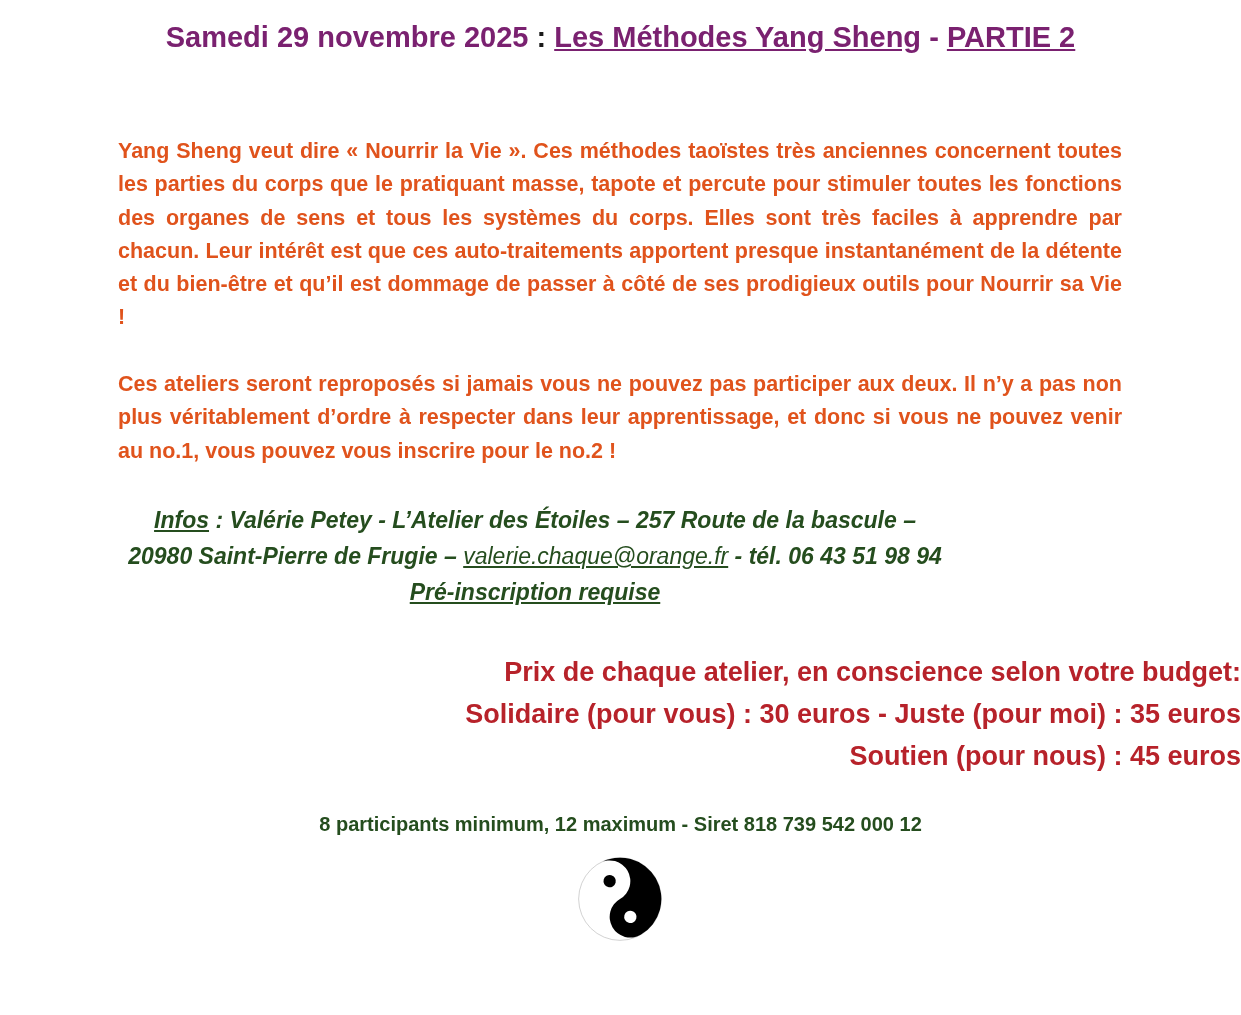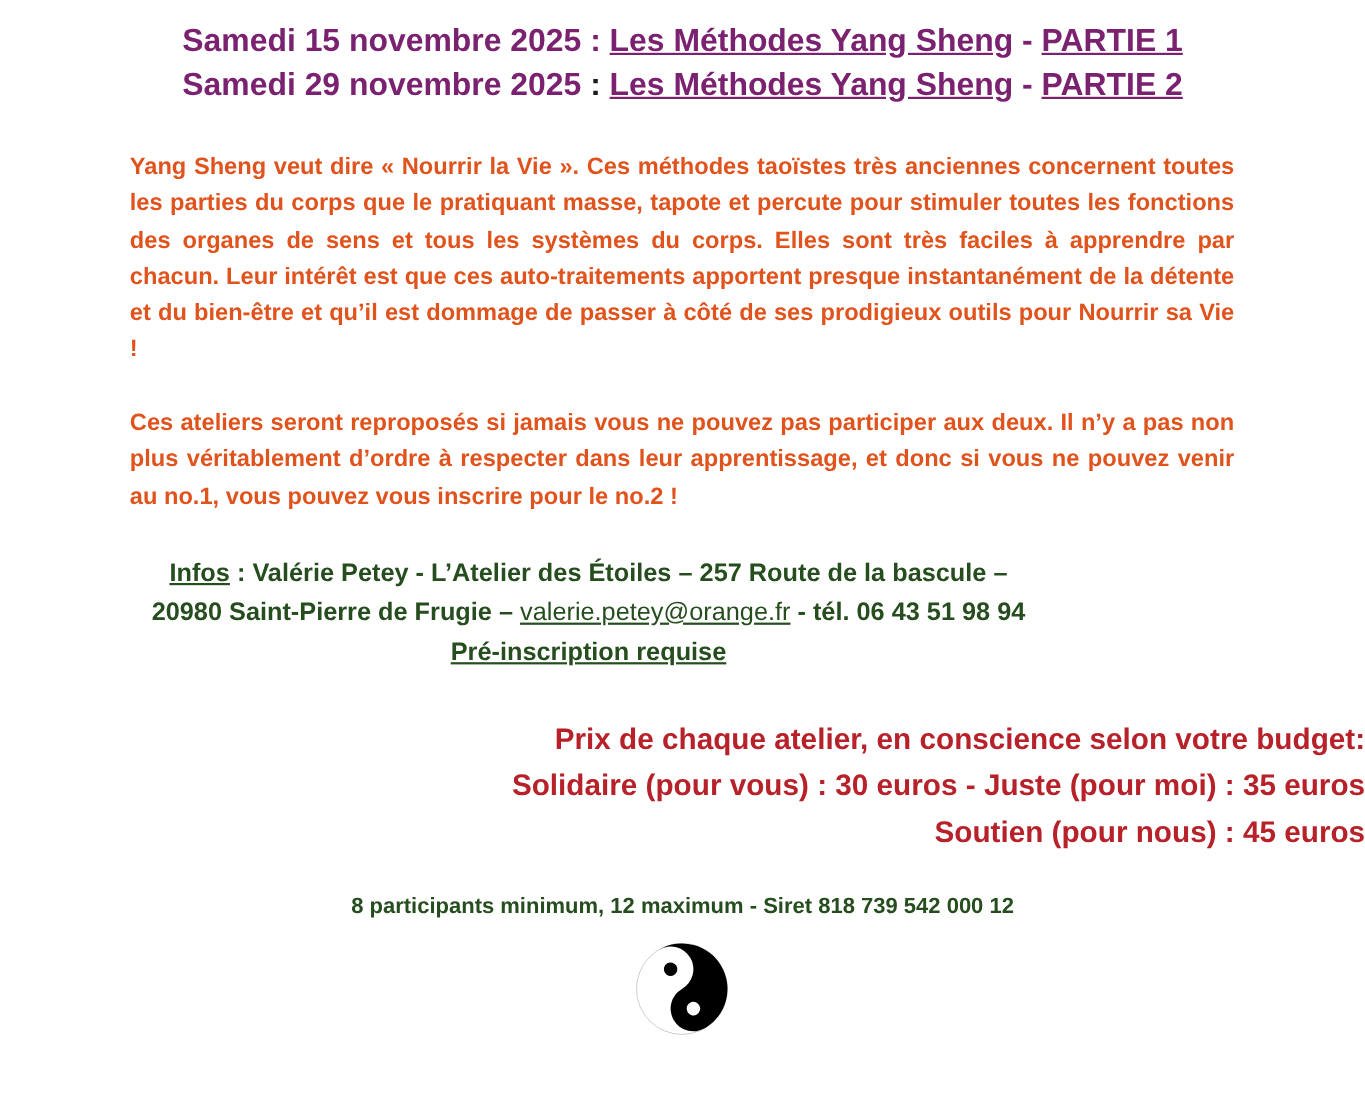--- a/index.html
+++ b/index.html
@@ -6,45 +6,42 @@
   body{width:1241px;height:1015px;position:relative;overflow:hidden;font-family:"Liberation Sans",sans-serif;}
   .center{text-align:center;}
   .title{color:#7a2170;font-size:29px;font-weight:bold;line-height:40px;}
   .title .sep{color:#7a2170;}
   .title .colon-dark{color:#1a1a1a;}
   .title a{color:#7a2170;text-decoration:underline;}
   .titles{position:absolute;top:17px;left:0;width:1241px;}
   .para{position:absolute;left:118px;width:1004px;color:#e0531c;font-size:21.5px;font-weight:bold;line-height:33.3px;text-align:justify;}
   .p1{top:135px;}
   .p2{top:368px;}
-  .info{position:absolute;top:502px;left:0;width:1070px;color:#254d1e;font-size:23px;font-weight:bold;line-height:36px;text-align:center;}
+  .info{position:absolute;top:502px;left:0;width:1070px;color:#254d1e;font-size:23px;font-weight:bold;line-height:36px;text-align:center;font-style:italic;}
   .info u, .info a{color:#254d1e;text-decoration:underline;}
   .info a.mail{font-weight:normal;}
   .price{position:absolute;top:651px;left:0;width:1241px;color:#b7222a;font-size:27px;font-weight:bold;line-height:42px;text-align:right;}
   .limit{position:absolute;top:813px;left:0;width:1241px;color:#254d1e;font-size:20px;font-weight:bold;text-align:center;}
   .yinyang{position:absolute;top:855px;left:576px;width:88px;height:88px;}
 </style>
 </head>
 <body>
 
 <div class="titles">
   <div class="title center">
-    <span>Samedi 15 novembre 2025</span><span class="sep"> : </span><a>Les Méthodes Yang Sheng</a><span class="sep"> - </span><a>PARTIE 1</a>
-  </div>
-  <div class="title center">
     <span>Samedi 29 novembre 2025</span><span class="colon-dark"> : </span><a>Les Méthodes Yang Sheng</a><span class="sep"> - </span><a>PARTIE 2</a>
   </div>
 </div>
 
 <p class="para p1" style="margin:0">Yang Sheng veut dire « Nourrir la Vie ». Ces méthodes taoïstes très anciennes concernent toutes les parties du corps que le pratiquant masse, tapote et percute pour stimuler toutes les fonctions des organes de sens et tous les systèmes du corps. Elles sont très faciles à apprendre par chacun. Leur intérêt est que ces auto-traitements apportent presque instantanément de la détente et du bien-être et qu’il est dommage de passer à côté de ses prodigieux outils pour Nourrir sa Vie !</p>
 <p class="para p2" style="margin:0">Ces ateliers seront reproposés si jamais vous ne pouvez pas participer aux deux. Il n’y a pas non plus véritablement d’ordre à respecter dans leur apprentissage, et donc si vous ne pouvez venir au no.1, vous pouvez vous inscrire pour le no.2 !</p>
 
 <div class="info">
   <div><u>Infos</u><span> : Valérie Petey - L’Atelier des Étoiles – 257 Route de la bascule –</span></div>
-  <div><span>20980 Saint-Pierre de Frugie – </span><a class="mail">valerie.petey@orange.fr</a><span> - tél. 06 43 51 98 94</span></div>
+  <div><span>20980 Saint-Pierre de Frugie – </span><a class="mail">valerie.chaque@orange.fr</a><span> - tél. 06 43 51 98 94</span></div>
   <div><u>Pré-inscription requise</u></div>
 </div>
 
 <div class="price">
   <div>Prix de chaque atelier, en conscience selon votre budget:</div>
   <div>Solidaire (pour vous) : 30 euros - Juste (pour moi) : 35 euros</div>
   <div>Soutien (pour nous) : 45 euros</div>
 </div>
 
 <div class="limit">8 participants minimum, 12 maximum - Siret 818 739 542 000 12</div>

